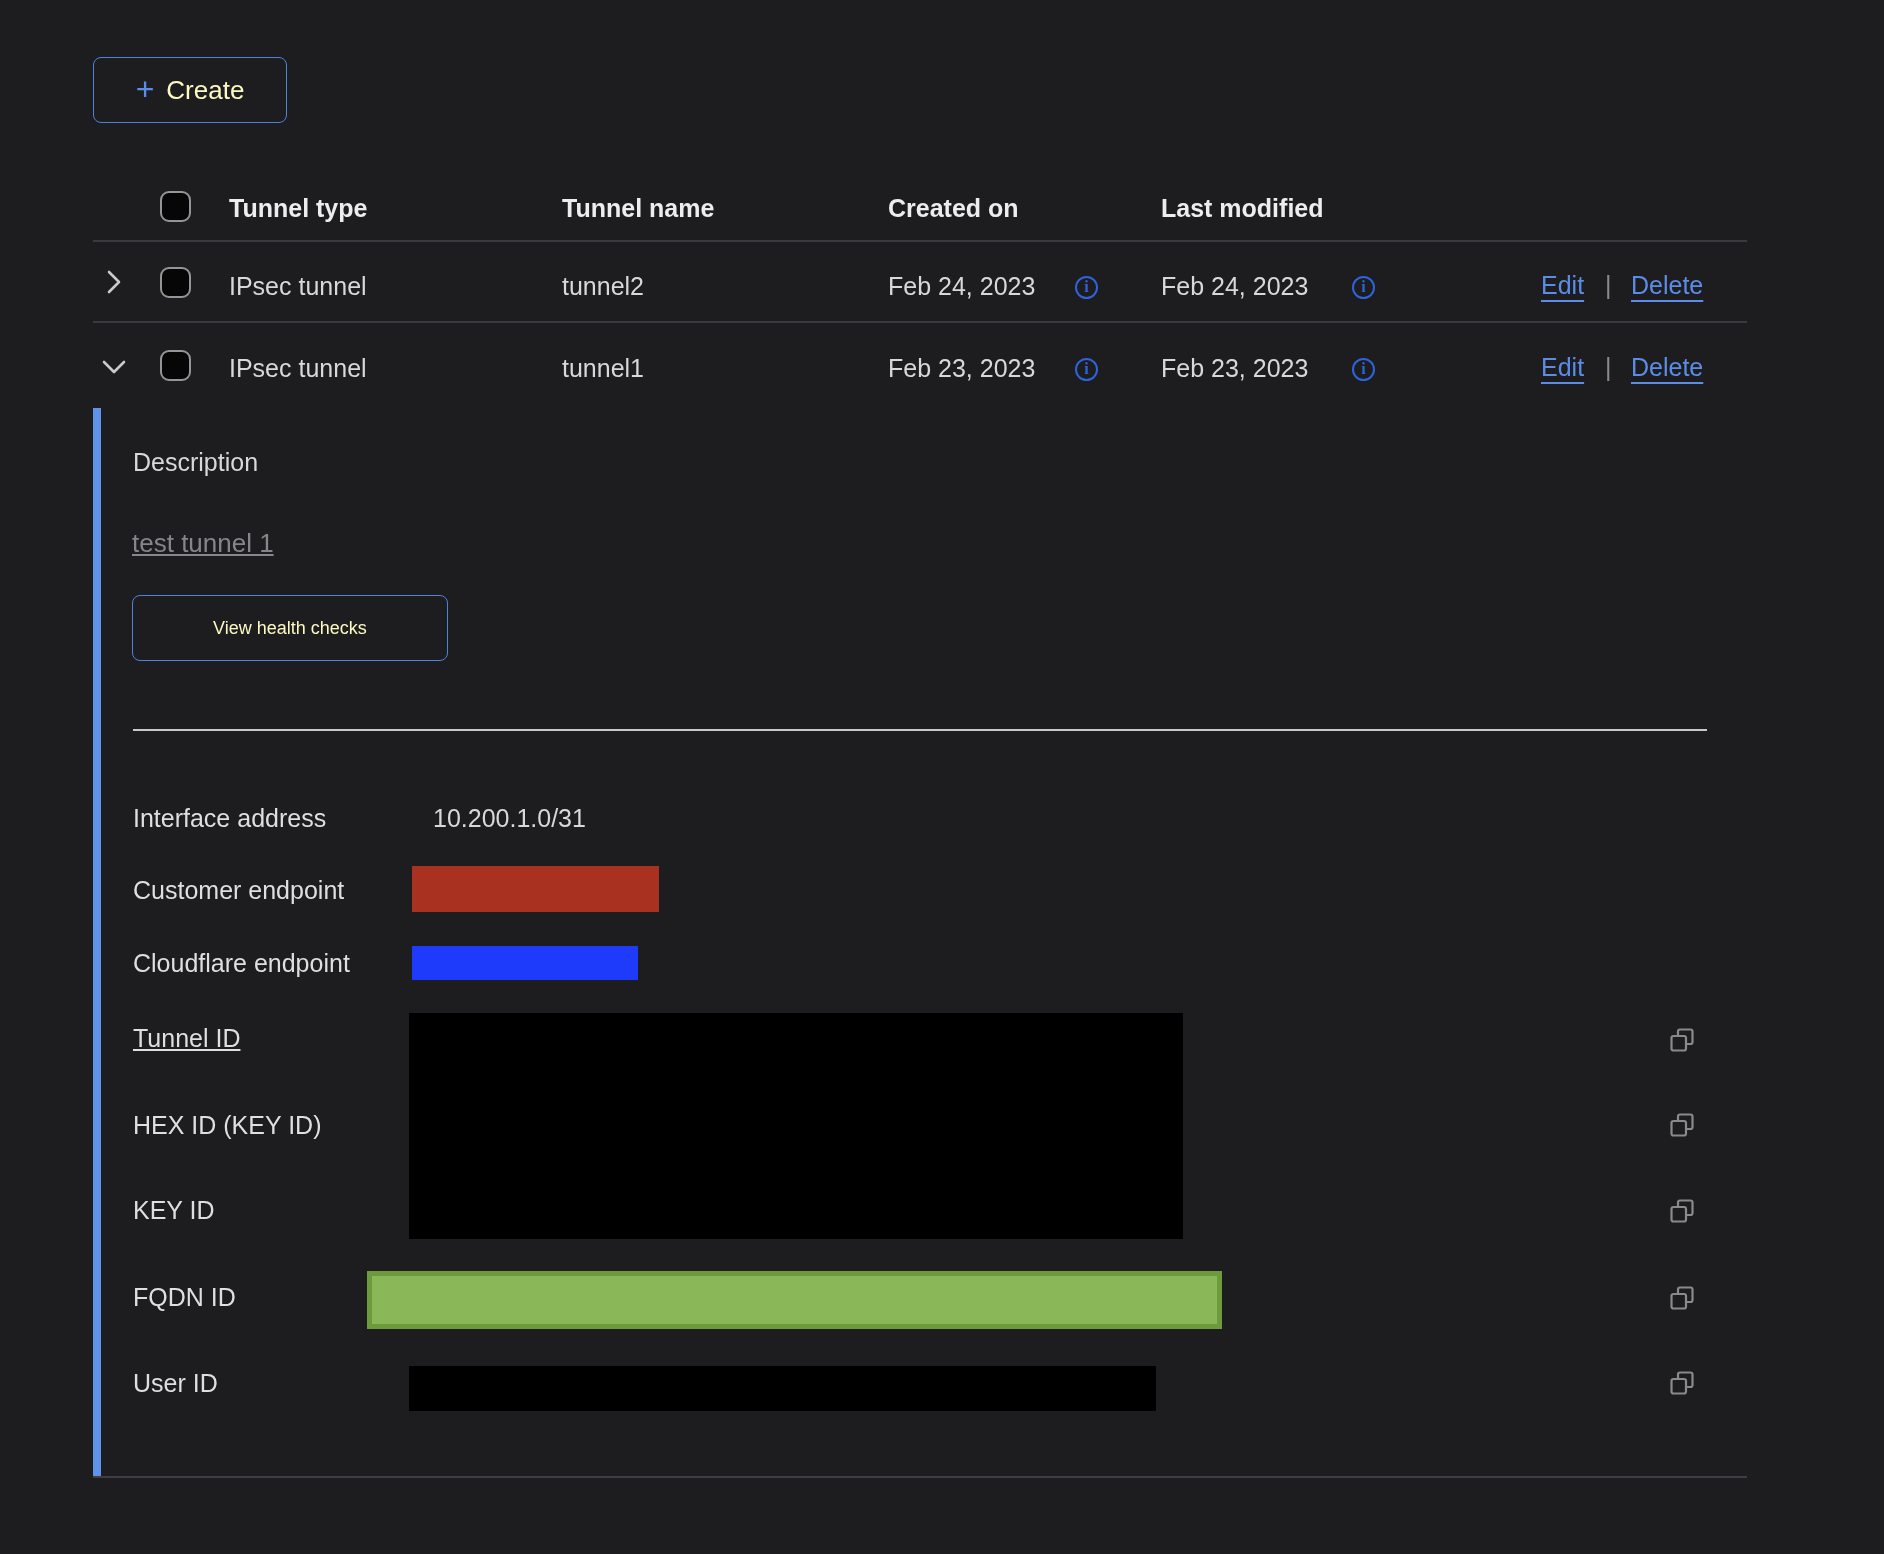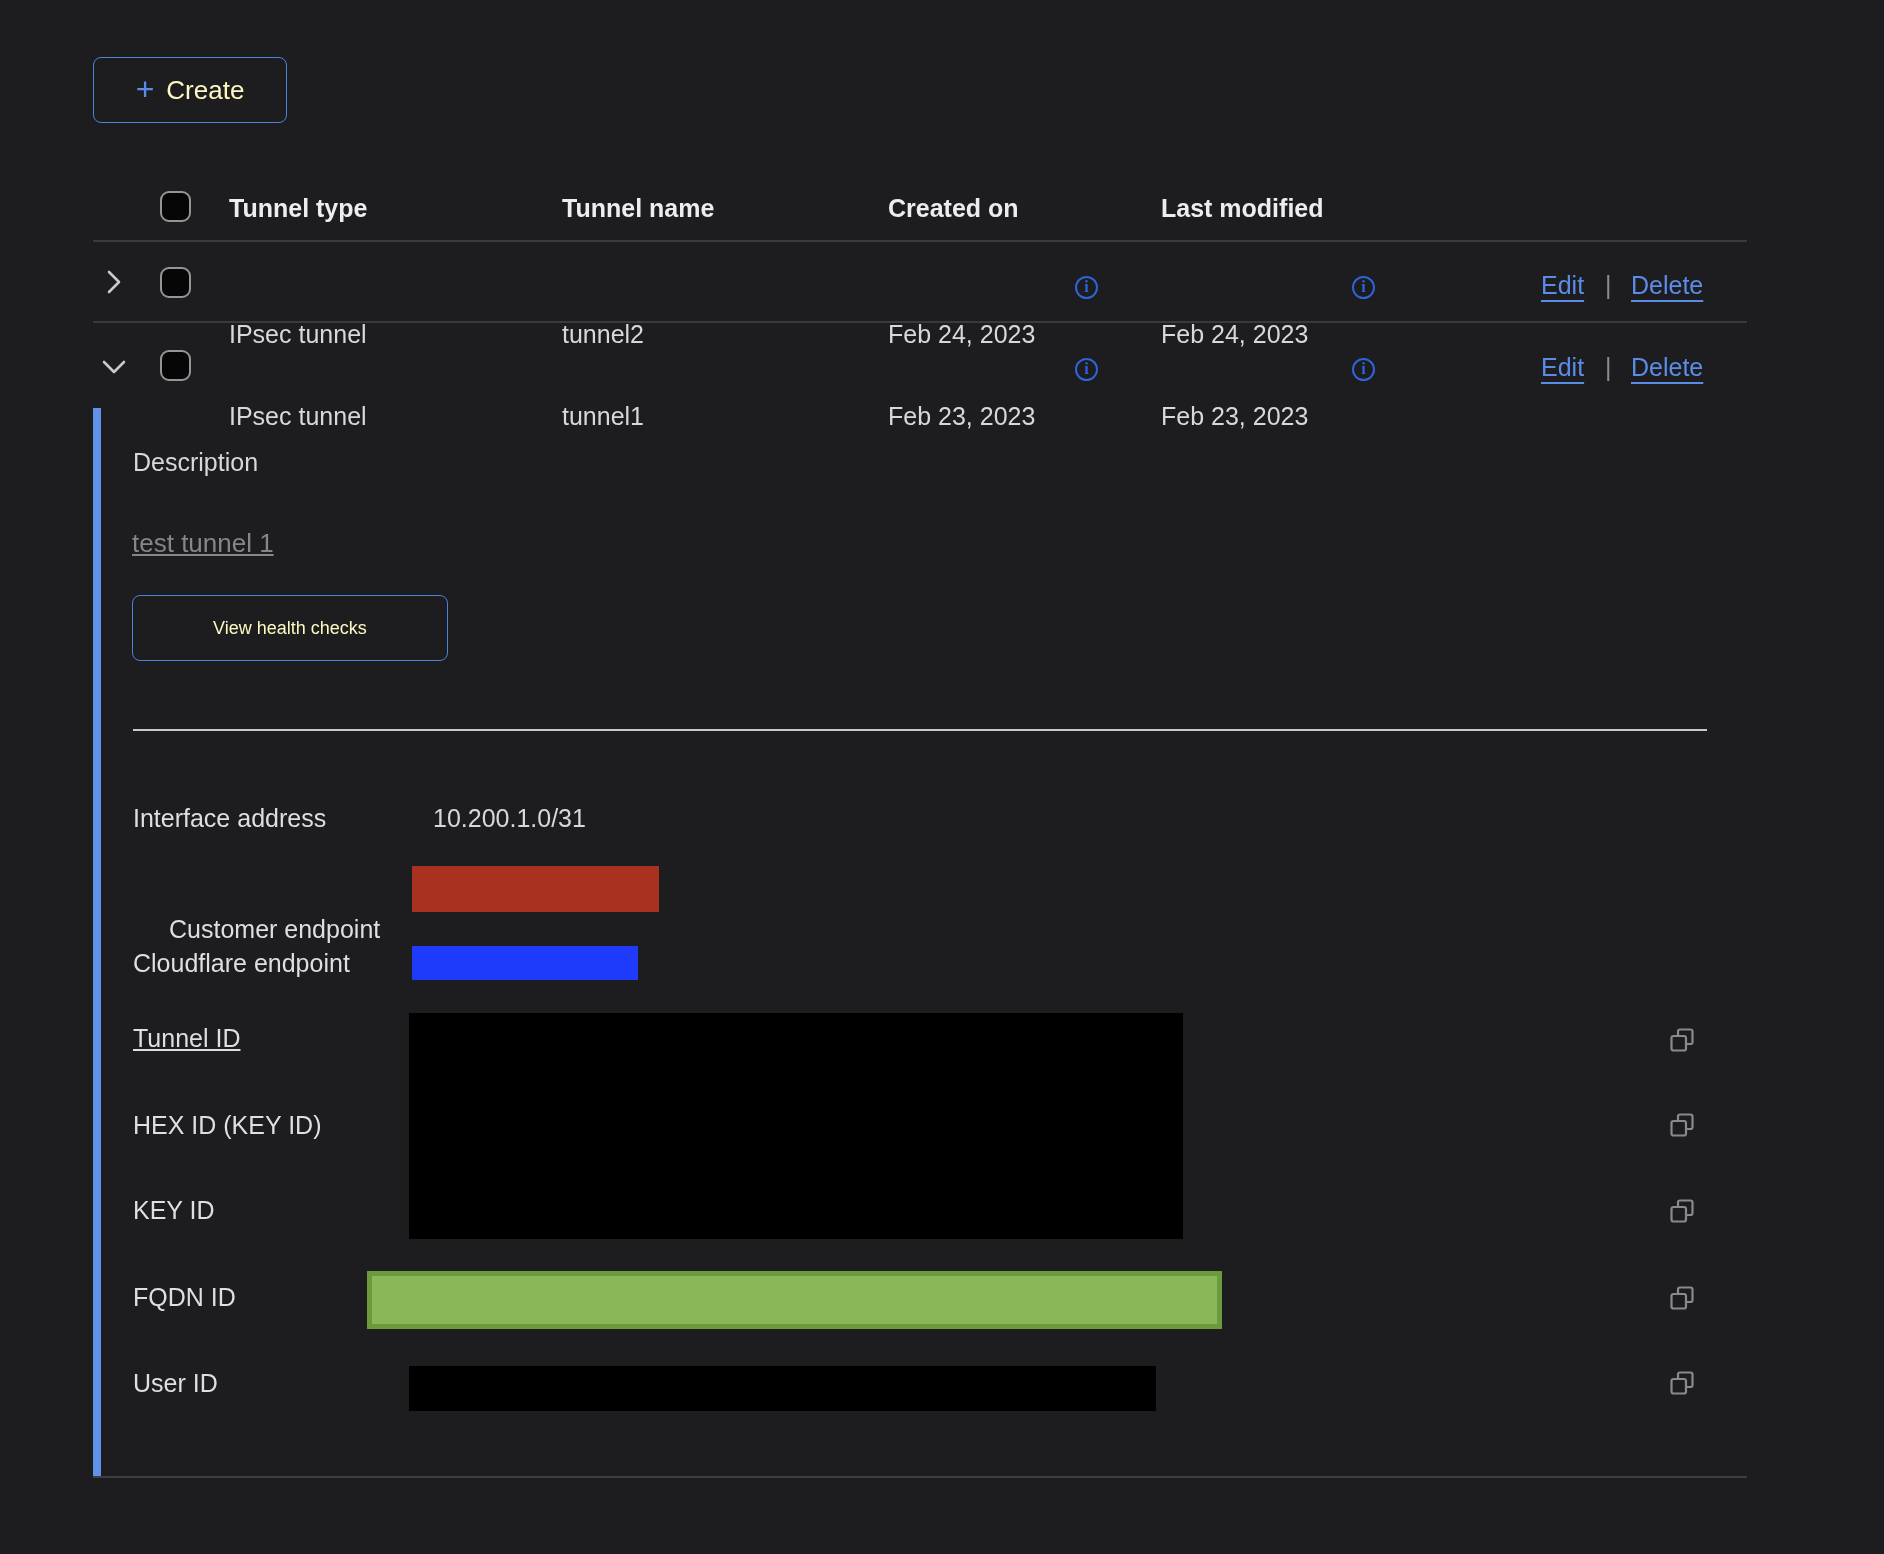--- a/index.html
+++ b/index.html
@@ -16,21 +16,21 @@
     gap:12px; background:transparent; border:1.5px solid #4e82dd; border-radius:8px;
     color:#5b8de8; cursor:pointer; font-family:"Liberation Sans", sans-serif;
   }
   .outline-btn .plus {
     font-size:32px; font-weight:300; line-height:1; color:#5b8de8; margin-top:-3px;
   }
   .btn-label { font-size:26px; color:#fef9c3; }
 
   
   .th { position:absolute; font-size:25px; font-weight:700; color:#ededee; line-height:31px; white-space:nowrap; }
-  .td { position:absolute; font-size:25px; font-weight:400; color:#d8d8da; line-height:31px; white-space:nowrap;margin-top:48px; }
+  .td { position:absolute; font-size:25px; font-weight:400; color:#d8d8da; line-height:31px; white-space:nowrap; }
   .divider { position:absolute; height:2px; background:#3a3a3e; }
   .divider-bright { position:absolute; height:2px; background:#c9c9cb; }
 
   .checkbox {
     position:absolute; width:31px; height:31px; border-radius:9px;
     border:2px solid #949598; background:#060606; cursor:pointer;
   }
   .chev-btn { position:absolute; background:transparent; border:none; cursor:pointer; padding:0; line-height:0; }
 
   .info-icon {
@@ -125,21 +125,21 @@
 
     <button class="outline-btn" style="left:132px; top:595px; width:316px; height:66px;">
       <span class="btn-label" style="font-size:18px;">View health checks</span>
     </button>
 
     <div class="divider-bright" style="left:133px; top:729px; width:1574px;"></div>
 
     <div class="field-label" style="left:133px; top:803px;">Interface address</div>
     <div class="field-value" style="left:433px; top:803px;">10.200.1.0/31</div>
 
-    <div class="field-label" style="left:133px; top:914px;margin-left:36px;">Customer endpoint</div>
+    <div class="field-label" style="left:133px; top:875px;">Customer endpoint</div>
     <div class="redact redact-red" style="left:412px; top:866px; width:247px; height:46px;"></div>
 
     <div class="field-label" style="left:133px; top:948px;">Cloudflare endpoint</div>
     <div class="redact redact-blue" style="left:412px; top:946px; width:226px; height:34px;"></div>
 
     <div class="redact redact-black" style="left:409px; top:1013px; width:774px; height:226px;"></div>
 
     <div class="field-label" style="left:133px; top:1023px;text-decoration:underline;">Tunnel ID</div>
     <button class="copy-btn" style="left:1668px; top:1027px;">
       <svg width="28" height="27" viewBox="0 0 28 27">

